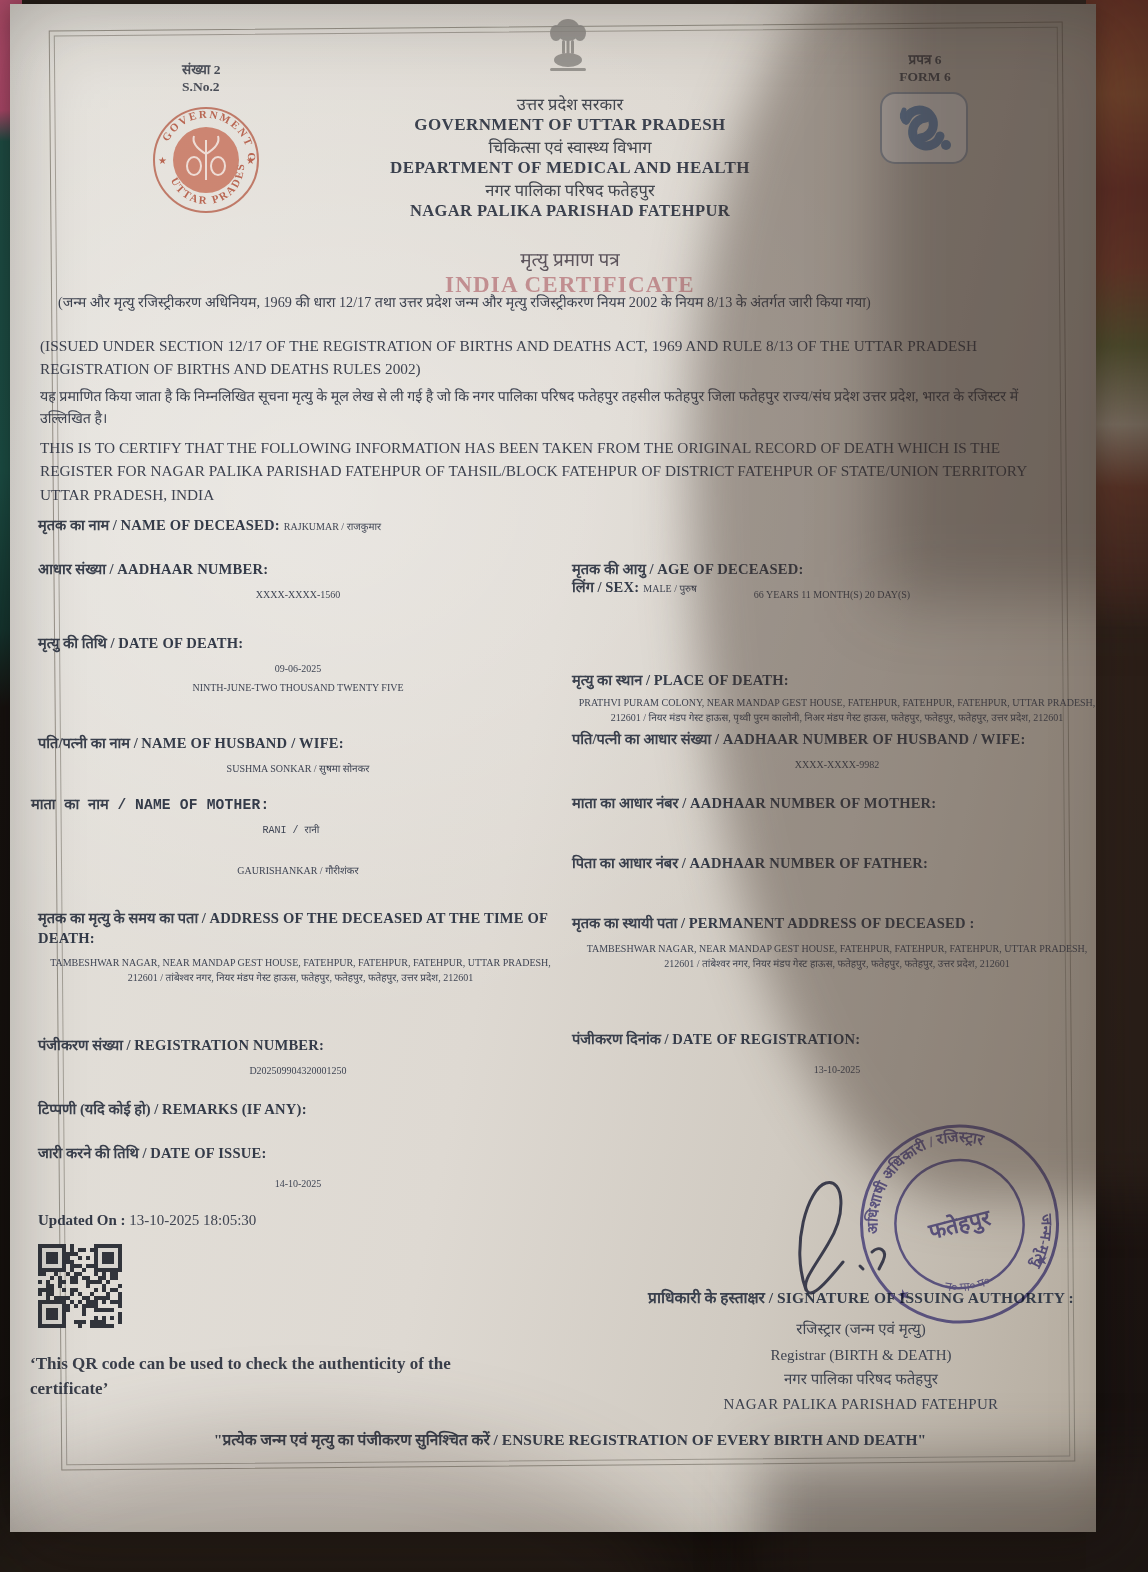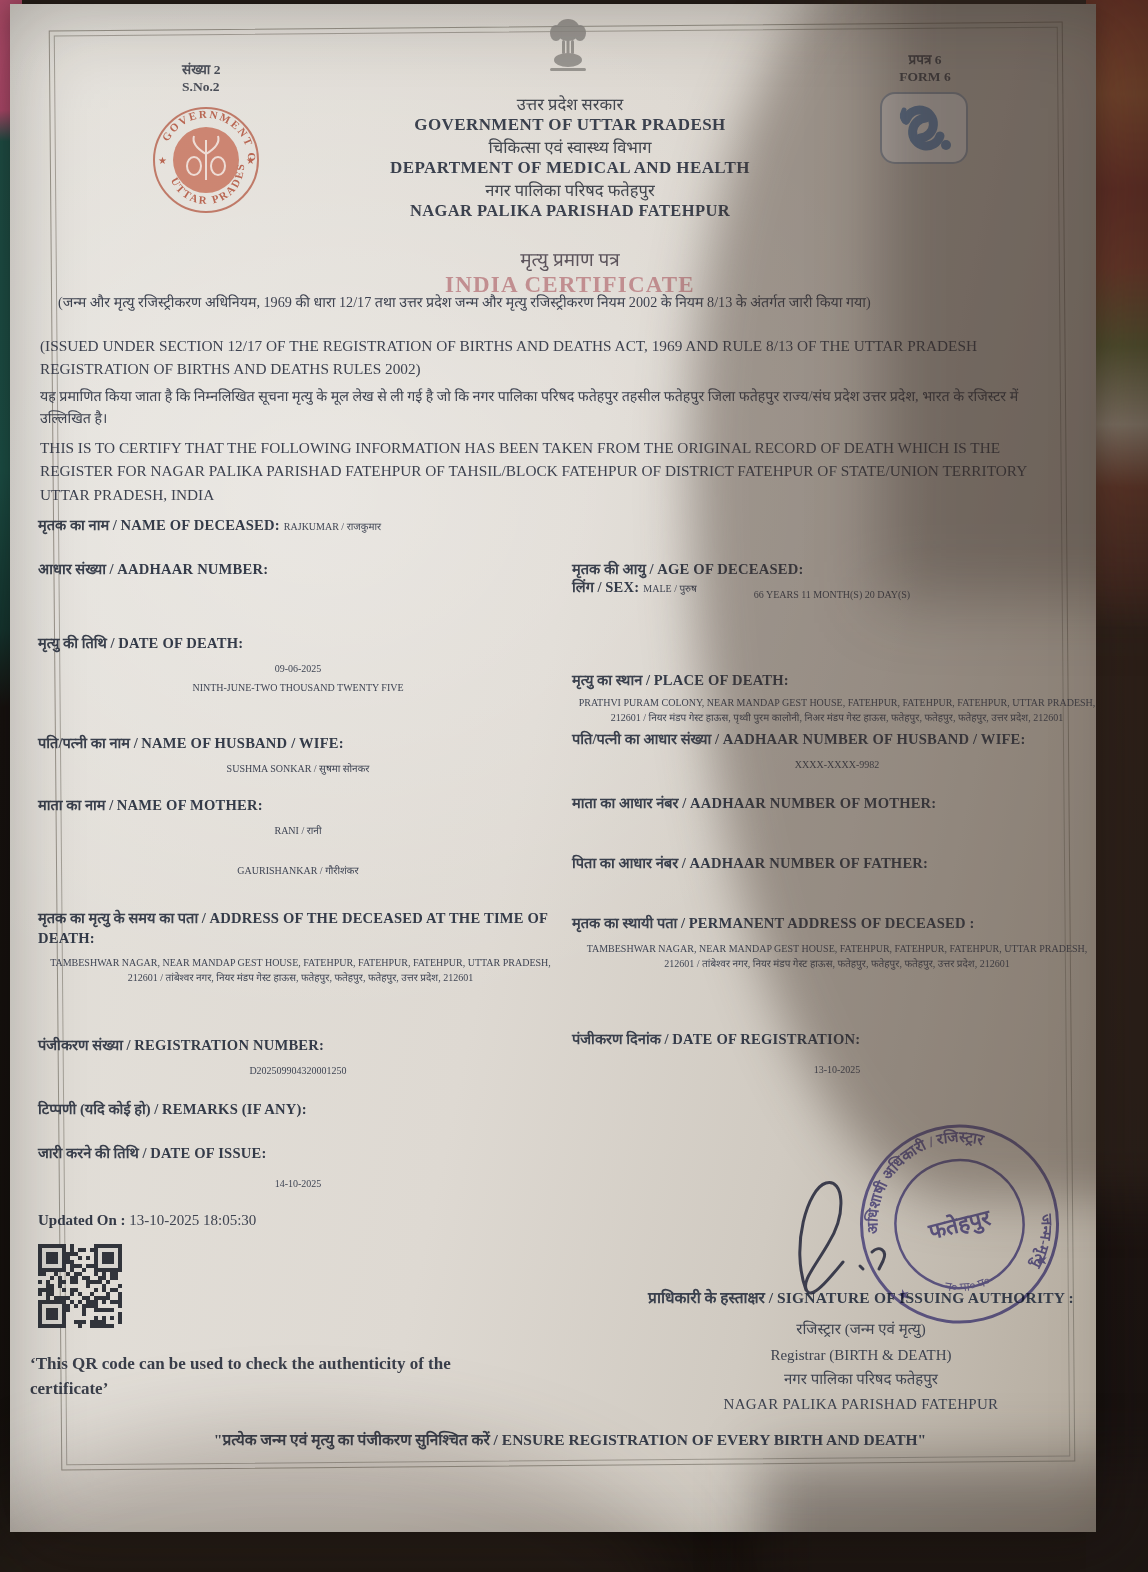--- a/index.html
+++ b/index.html
@@ -133,31 +133,32 @@
     <div class="abs para" style="left:30px;top:330px;width:1030px;">(ISSUED UNDER SECTION 12/17 OF THE REGISTRATION OF BIRTHS AND DEATHS ACT, 1969 AND RULE 8/13 OF THE UTTAR PRADESH REGISTRATION OF BIRTHS AND DEATHS RULES 2002)</div>
     <div class="abs para hi" style="left:30px;top:382px;width:1030px;">यह प्रमाणित किया जाता है कि निम्नलिखित सूचना मृत्यु के मूल लेख से ली गई है जो कि नगर पालिका परिषद फतेहपुर तहसील फतेहपुर जिला फतेहपुर राज्य/संघ प्रदेश उत्तर प्रदेश, भारत के रजिस्टर में उल्लिखित है।</div>
     <div class="abs para" style="left:30px;top:432px;width:1035px;">THIS IS TO CERTIFY THAT THE FOLLOWING INFORMATION HAS BEEN TAKEN FROM THE ORIGINAL RECORD OF DEATH WHICH IS THE REGISTER FOR NAGAR PALIKA PARISHAD FATEHPUR OF TAHSIL/BLOCK FATEHPUR OF DISTRICT FATEHPUR OF STATE/UNION TERRITORY UTTAR PRADESH, INDIA</div>
 
     <div class="f inline" style="left:28px;top:512px;width:520px;">
       <span class="lab"><span class="lh">मृतक का नाम /</span> <span class="le">NAME OF DECEASED:</span></span>
       <span class="val">RAJKUMAR / राजकुमार</span>
     </div>
     <div class="f" style="left:28px;top:556px;width:520px;">
       <div class="lab"><span class="lh">आधार संख्या /</span> <span class="le">AADHAAR NUMBER:</span></div>
+      <div class="val">XXXX-XXXX-1560</div>
     </div>
     <div class="f" style="left:28px;top:630px;width:520px;">
       <div class="lab"><span class="lh">मृत्यु की तिथि /</span> <span class="le">DATE OF DEATH:</span></div>
       <div class="val">09-06-2025</div>
       <div class="val tight">NINTH-JUNE-TWO THOUSAND TWENTY FIVE</div>
     </div>
     <div class="f" style="left:28px;top:730px;width:520px;">
       <div class="lab"><span class="lh">पति/पत्नी का नाम /</span> <span class="le">NAME OF HUSBAND / WIFE:</span></div>
       <div class="val">SUSHMA SONKAR / सुषमा सोनकर</div>
     </div>
-    <div class="f" style="left:28px;top:792px;width:520px;">
+    <div class="f" style="left:21px;top:792px;width:520px;font-family:Liberation Mono, monospace;">
       <div class="lab"><span class="lh">माता का नाम /</span> <span class="le">NAME OF MOTHER:</span></div>
       <div class="val">RANI / रानी</div>
     </div>
     <div class="f" style="left:28px;top:852px;width:520px;">
       <div class="val">GAURISHANKAR / गौरीशंकर</div>
     </div>
     <div class="f" style="left:28px;top:905px;width:525px;">
       <div class="lab"><span class="lh">मृतक का मृत्यु के समय का पता /</span> <span class="le">ADDRESS OF THE DECEASED AT THE TIME OF DEATH:</span></div>
       <div class="val">TAMBESHWAR NAGAR, NEAR MANDAP GEST HOUSE, FATEHPUR, FATEHPUR, FATEHPUR, UTTAR PRADESH, 212601 / तांबेश्वर नगर, नियर मंडप गेस्ट हाऊस, फतेहपुर, फतेहपुर, फतेहपुर, उत्तर प्रदेश, 212601</div>
     </div>

